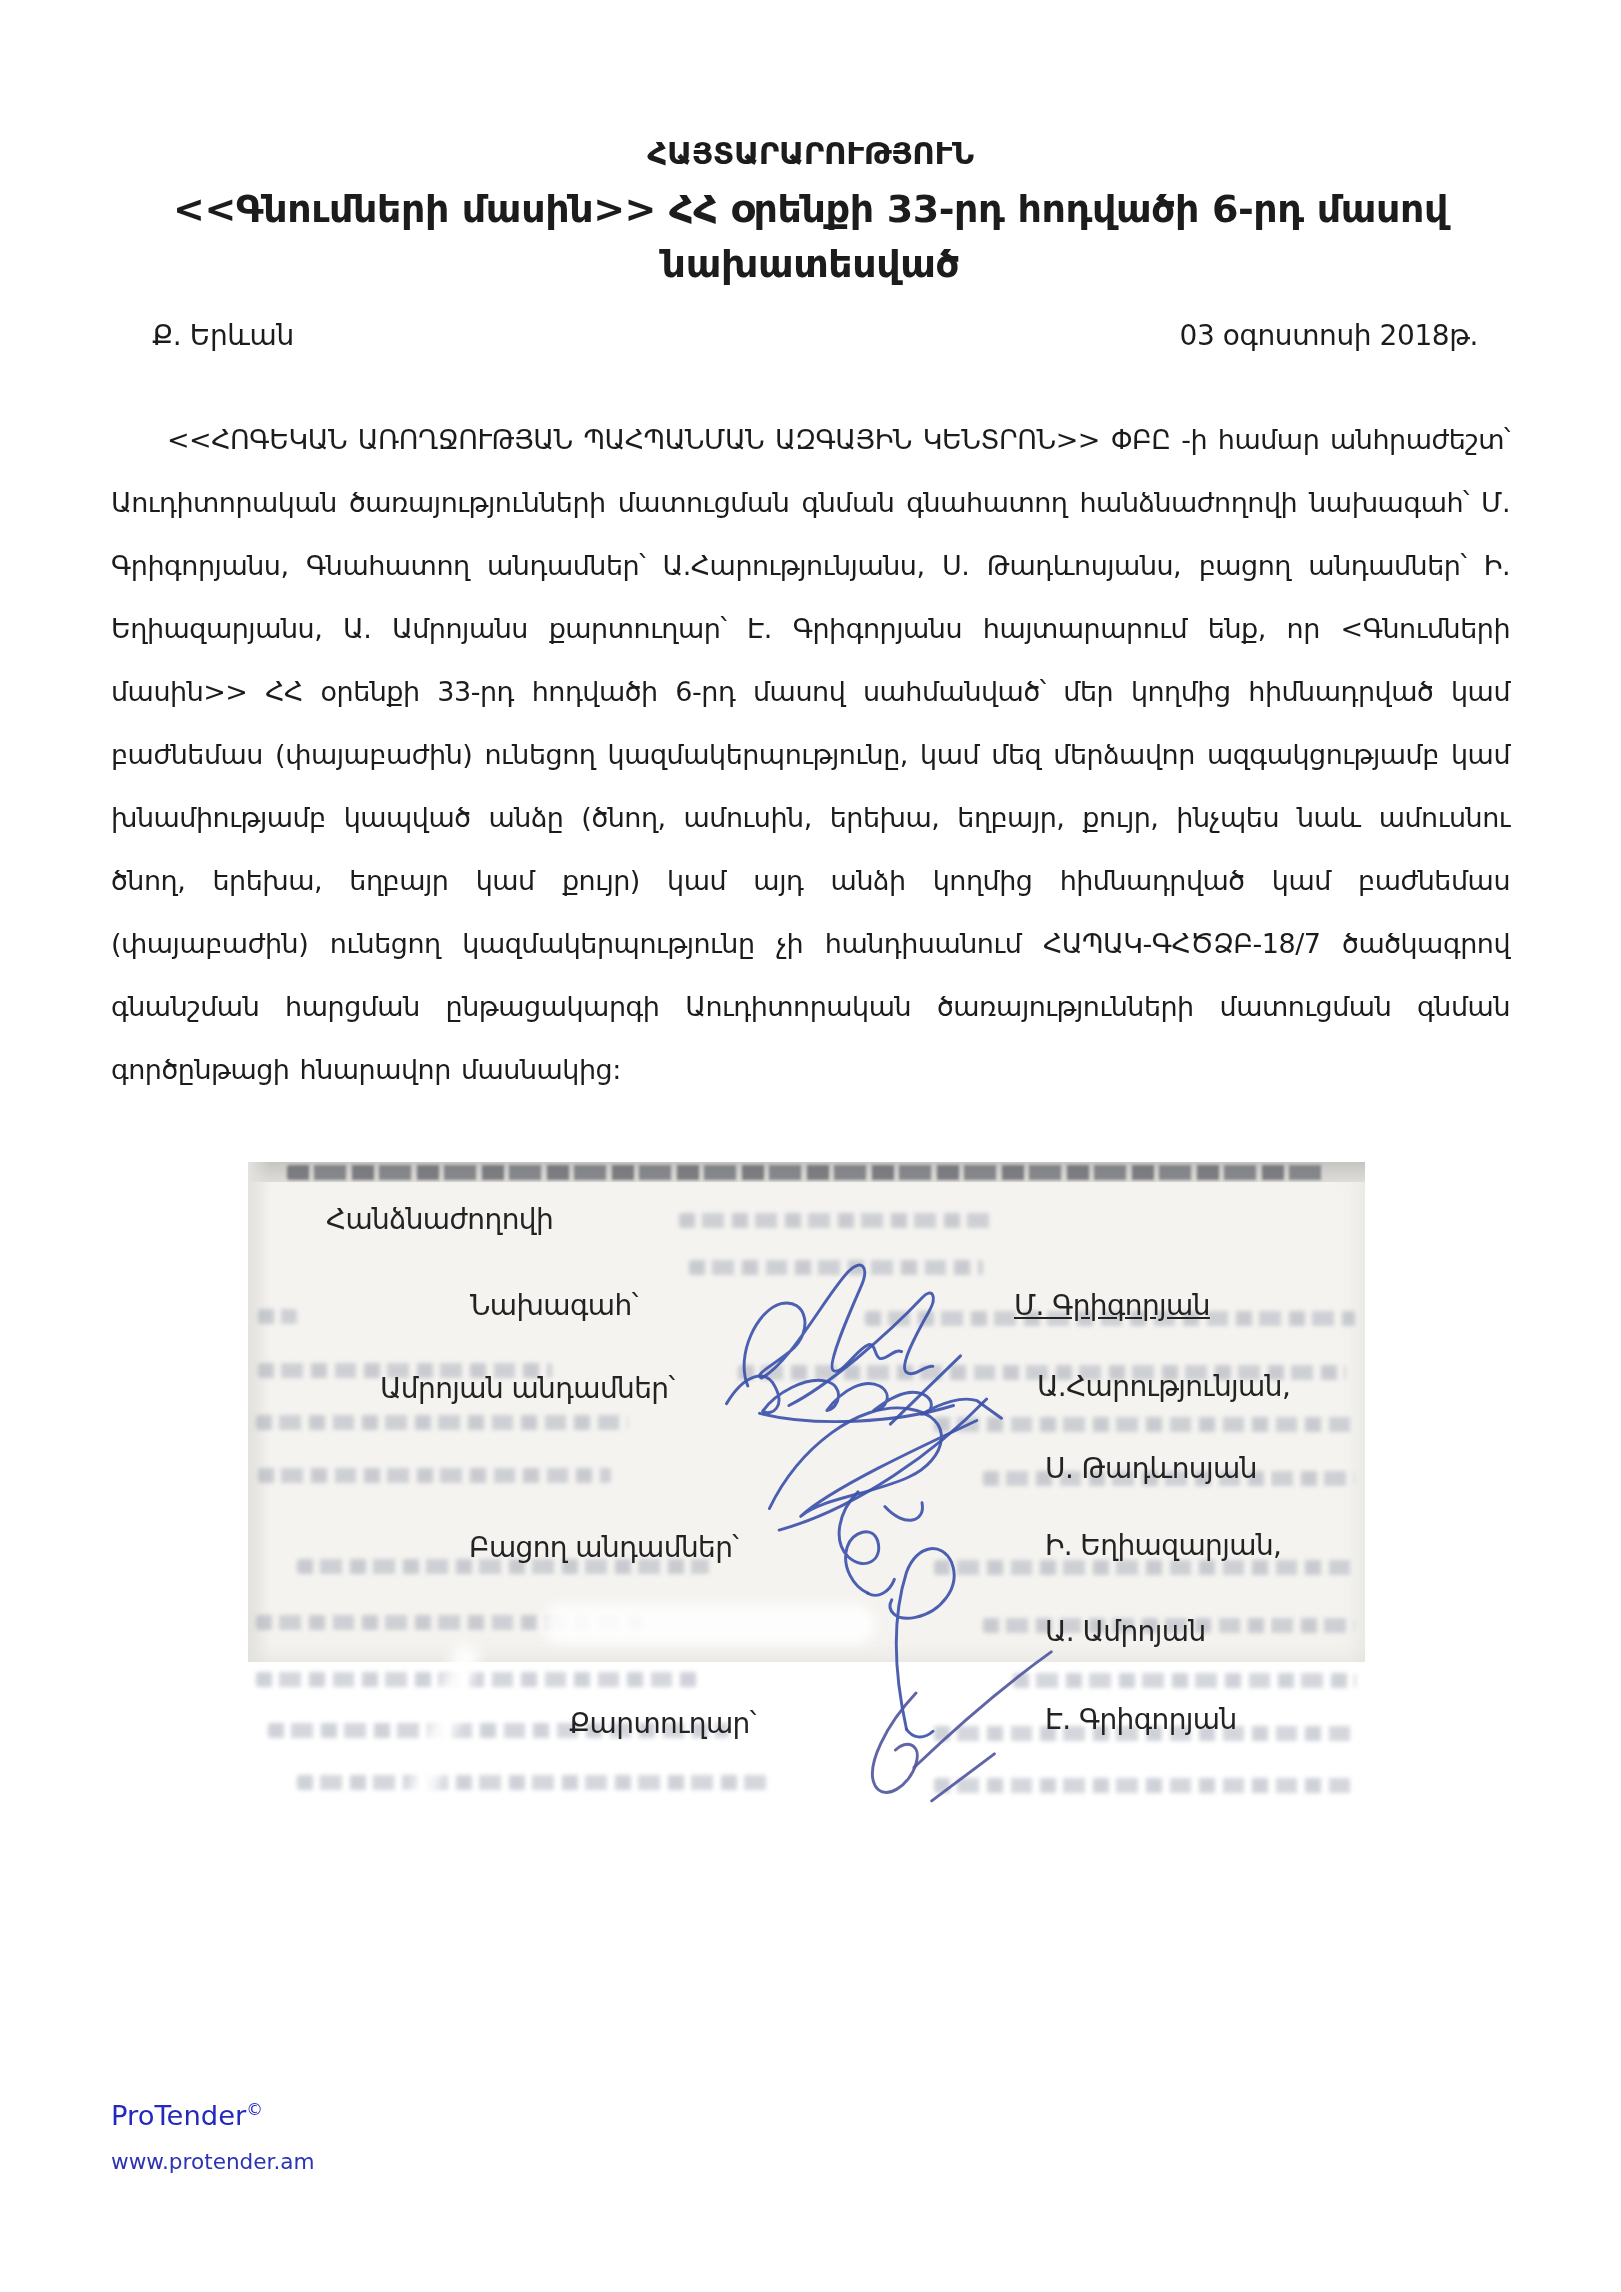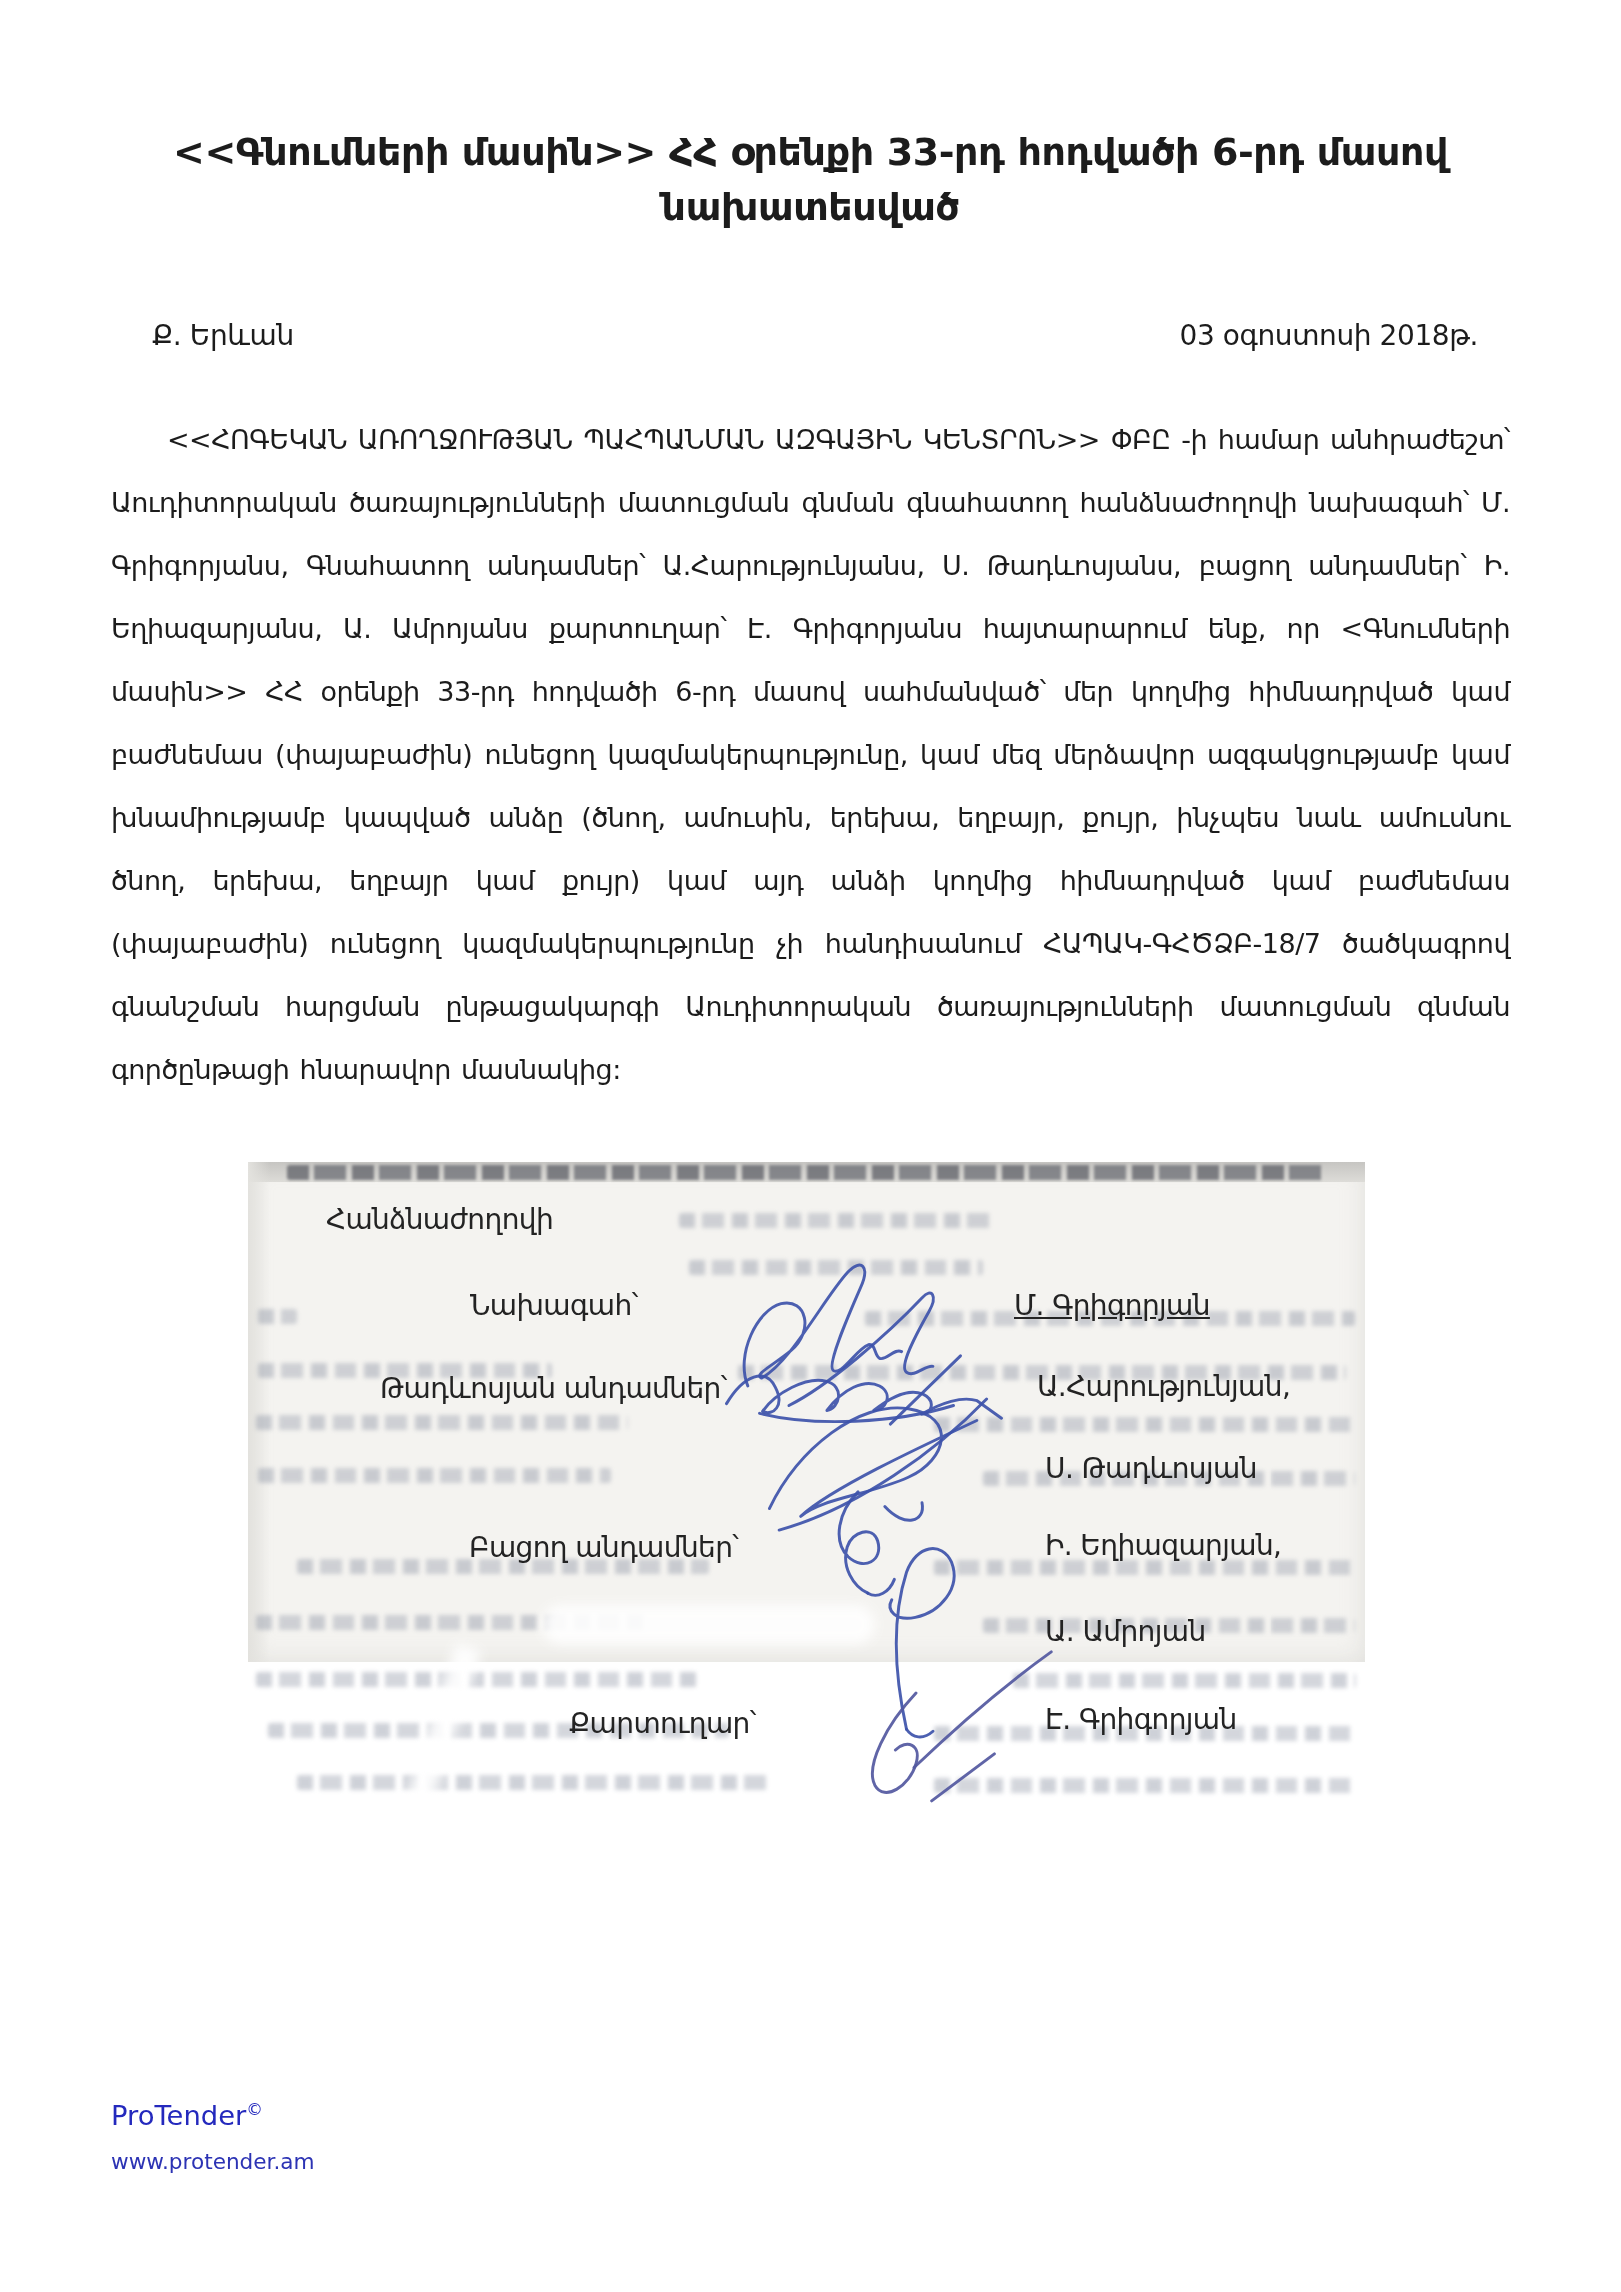--- a/index.html
+++ b/index.html
@@ -73,20 +73,21 @@
   .brand{font-size:27.4px;letter-spacing:0;}
   .brand sup{font-size:16.7px;}
   .site{display:block;margin-top:17.6px;font-size:21.6px;color:#2c33b4;text-decoration:none;}
 </style>
 </head>
 <body>
 
 <div class="doc">
 
   <div class="title-block">
+    <div class="title-line1">ՀԱՅՏԱՐԱՐՈՒԹՅՈՒՆ</div>
     <div class="title-line2">&lt;&lt;Գնումների մասին&gt;&gt; ՀՀ օրենքի 33-րդ հոդվածի 6-րդ մասով նախատեսված</div>
   </div>
 
   <div class="meta-row">
     <span>Ք. Երևան</span>
     <span>03  օգոստոսի 2018թ.</span>
   </div>
 
   <div class="body-para">&lt;&lt;ՀՈԳԵԿԱՆ ԱՌՈՂՋՈՒԹՅԱՆ ՊԱՀՊԱՆՄԱՆ ԱԶԳԱՅԻՆ ԿԵՆՏՐՈՆ&gt;&gt; ՓԲԸ  -ի համար անհրաժեշտ՝ Աուդիտորական ծառայությունների մատուցման գնման գնահատող հանձնաժողովի նախագահ՝ Մ. Գրիգորյանս, Գնահատող անդամներ՝ Ա.Հարությունյանս, Ս. Թադևոսյանս, բացող անդամներ՝ Ի. Եղիազարյանս, Ա. Ամրոյանս քարտուղար՝ Է. Գրիգորյանս հայտարարում ենք, որ &lt;Գնումների մասին&gt;&gt; ՀՀ օրենքի 33-րդ հոդվածի 6-րդ մասով սահմանված՝ մեր կողմից հիմնադրված կամ բաժնեմաս (փայաբաժին) ունեցող կազմակերպությունը, կամ մեզ մերձավոր ազգակցությամբ կամ խնամիությամբ կապված անձը (ծնող, ամուսին, երեխա, եղբայր, քույր, ինչպես նաև ամուսնու ծնող, երեխա, եղբայր կամ քույր) կամ այդ անձի կողմից հիմնադրված կամ բաժնեմաս (փայաբաժին) ունեցող կազմակերպությունը չի հանդիսանում ՀԱՊԱԿ-ԳՀԾՁԲ-18/7 ծածկագրով գնանշման հարցման ընթացակարգի Աուդիտորական ծառայությունների մատուցման գնման գործընթացի հնարավոր մասնակից:</div>
 
@@ -117,21 +118,21 @@
     <div class="blob" style="left:686px;top:616px;width:421px;"></div>
 
     <div class="white-streak" style="left:176px;top:480px;width:25.5px;height:206px;transform:rotate(18deg);"></div>
     <div class="white-streak" style="left:294px;top:443px;width:333px;height:39px;border-radius:19.6px;"></div>
 
     <div class="sig-heading" style="left:78px;top:41px;">Հանձնաժողովի</div>
 
     <div class="sig-label" style="left:222px;top:127px;">Նախագահ՝</div>
     <div class="sig-name" style="left:766px;top:127px;text-decoration:underline;">Մ. Գրիգորյան</div>
 
-    <div class="sig-label" style="left:132px;top:210px;">Թադևոսյան անդամներ՝</div>
+    <div class="sig-label" style="left:132px;top:210px;">Ամրոյան անդամներ՝</div>
     <div class="sig-name" style="left:789px;top:208px;">Ա.Հարությունյան,</div>
 
     <div class="sig-name" style="left:797px;top:290px;">Ս. Թադևոսյան</div>
 
     <div class="sig-label" style="left:221px;top:369px;">Բացող անդամներ՝</div>
     <div class="sig-name" style="left:797px;top:367px;">Ի. Եղիազարյան,</div>
 
     <div class="sig-name" style="left:797px;top:453px;">Ա. Ամրոյան</div>
 
     <div class="sig-label" style="left:321px;top:545px;">Քարտուղար՝</div>

